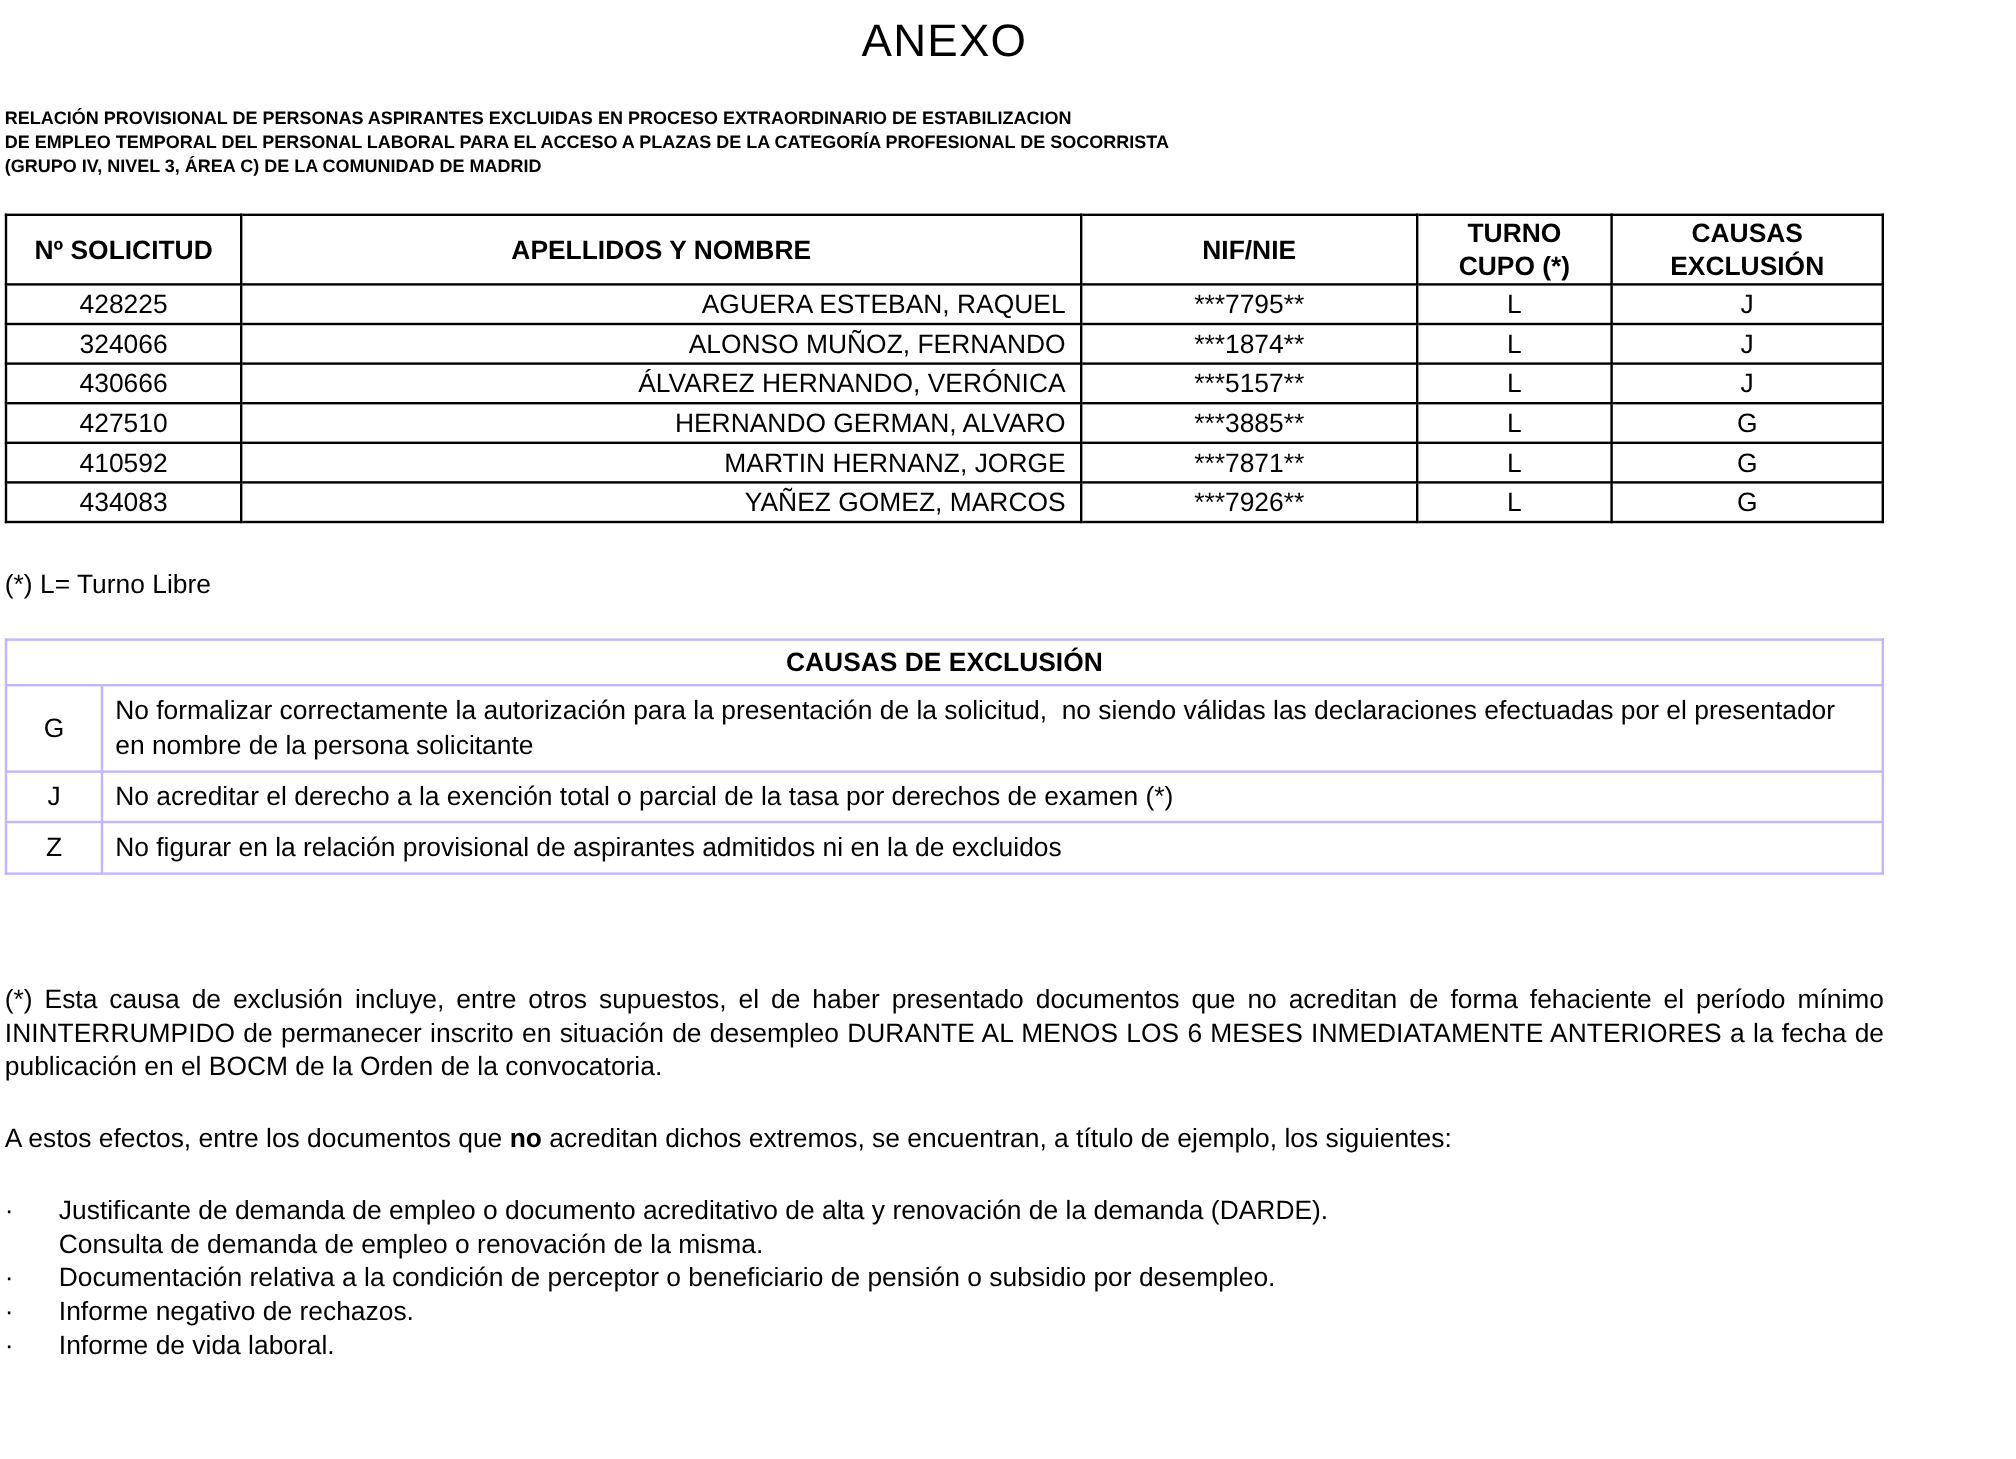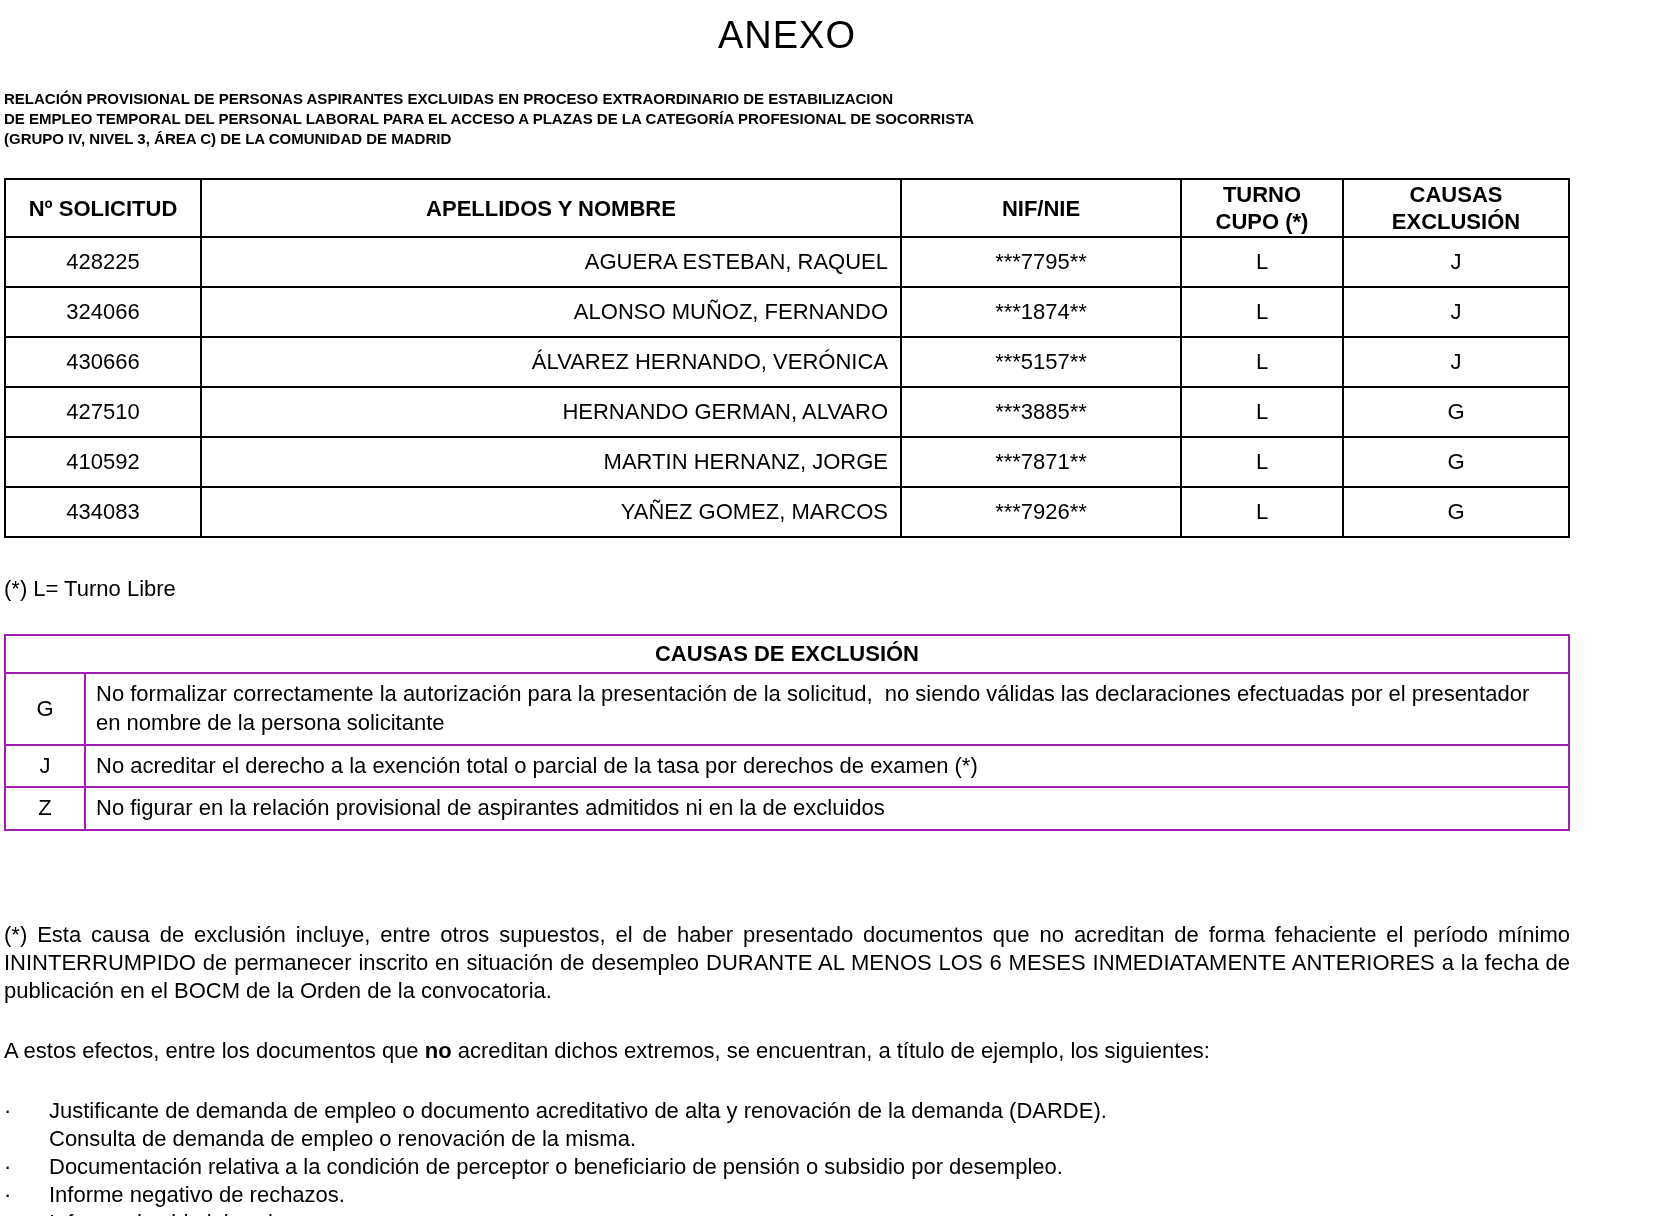--- a/index.html
+++ b/index.html
@@ -42,37 +42,37 @@
   }
   .main-table th {
     font-weight: 700;
     text-align: center;
     height: 58px;
     vertical-align: middle;
     white-space: pre-line;
     line-height: 1.25;
   }
   .main-table td {
-    height: 50px;
+    height: 33px;
     vertical-align: middle;
   }
   .td-center { text-align: center; }
   .td-left { text-align: right; padding-left: 14px; }
   .footnote {
     margin: 38px 0 0 0;
     font-size: 22px;
   }
   table.causes-table {
     width: 100%;
     border-collapse: collapse;
     table-layout: fixed;
     margin-top: 32px;
   }
   .causes-table th, .causes-table td {
-    border: 2px solid #a21caf;
+    border: 2px solid #c4b5fd;
     font-size: 22px;
   }
   .causes-table th {
     font-weight: 700;
     text-align: center;
     height: 38px;
     vertical-align: middle;
   }
   .causes-table .code-cell {
     width: 80px;

